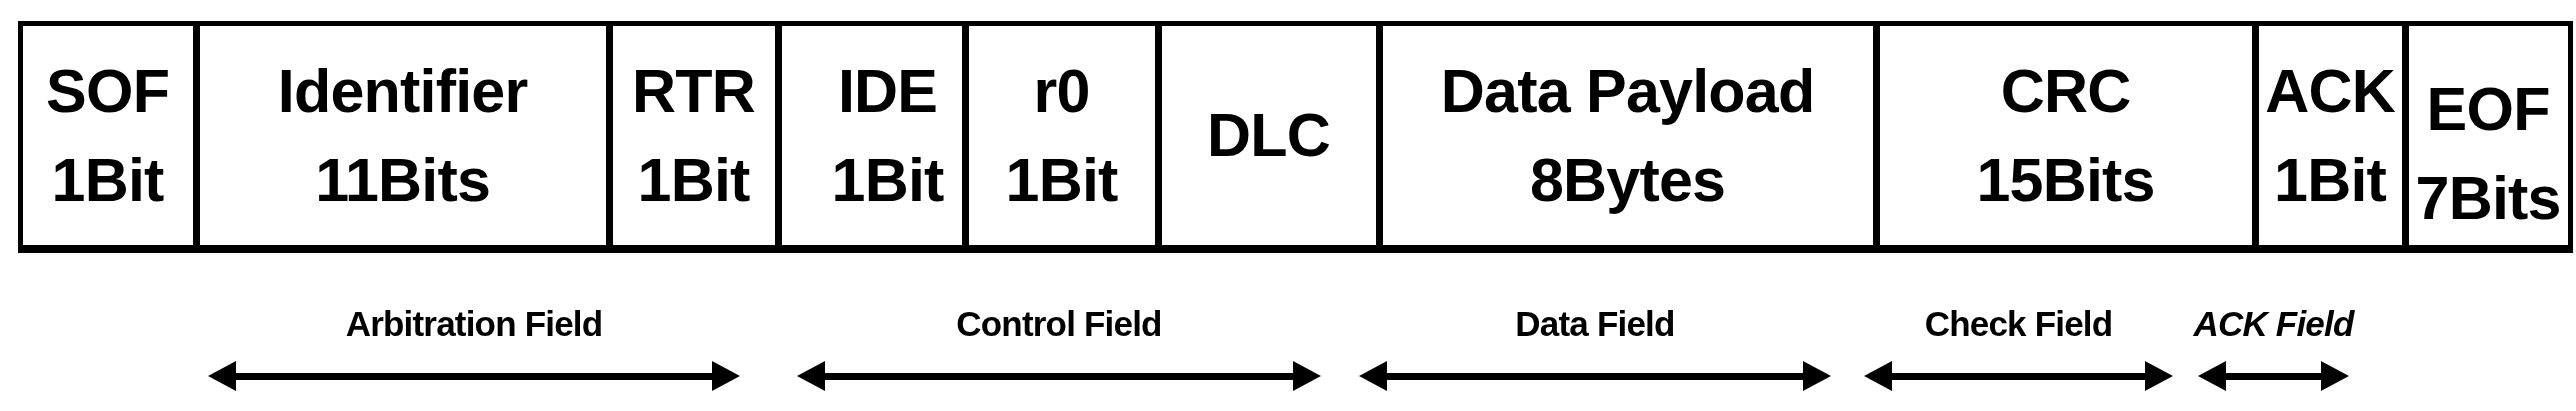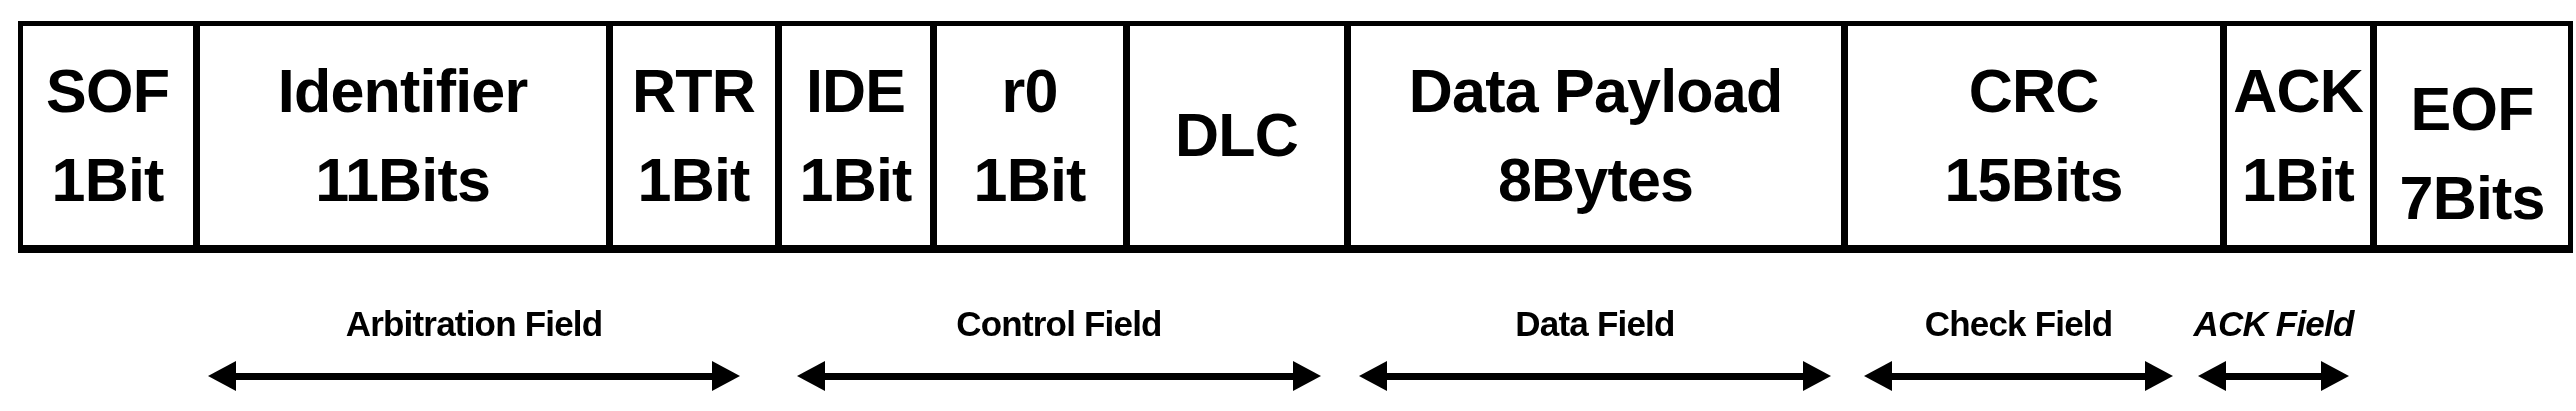--- a/index.html
+++ b/index.html
@@ -35,21 +35,21 @@
     flex-direction: column;
     justify-content: center;
     align-items: center;
     gap: 40px;
     overflow: hidden;
   }
   .frame-cell:last-child { border-right: none; }
   .c0 { flex: 0 0 177px; }
   .c1 { flex: 0 0 413px; }
   .c2 { flex: 0 0 169px; }
-  .c3 { flex: 0 0 155px; }
+  .c3 { flex: 0 0 155px; margin-left: 32px; }
   .c4 { flex: 0 0 193px; align-items: center; }
   .c5 { flex: 0 0 221px; }
   .c6 { flex: 0 0 497px; }
   .c7 { flex: 0 0 379px; }
   .c8 { flex: 0 0 150px; align-items: center; }
   .c9 { flex: 1 1 auto; margin-top: 36px; }
   .cell-name, .cell-size {
     font-size: 61px;
     line-height: 49px;
     letter-spacing: -0.8px;

